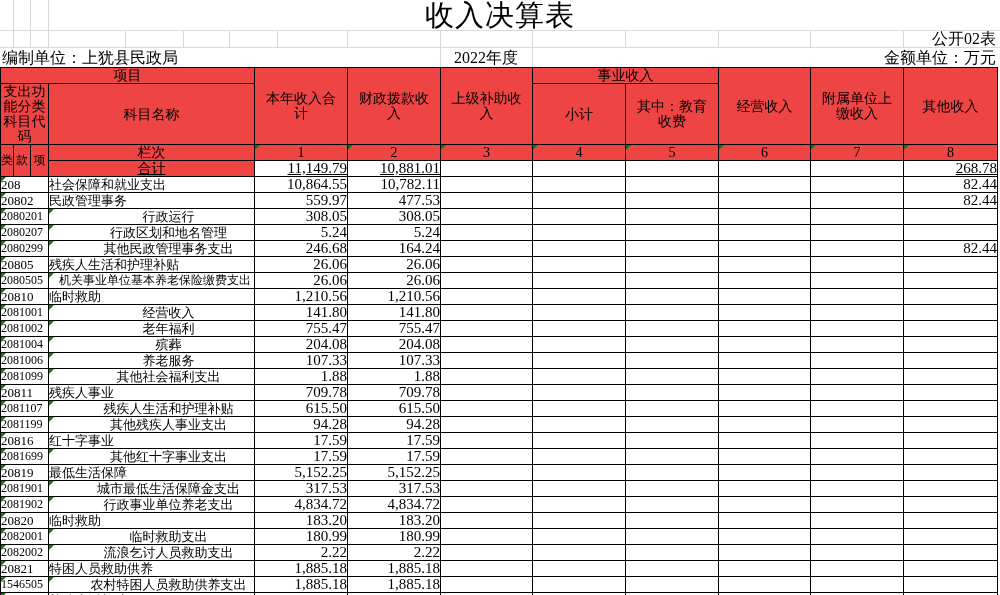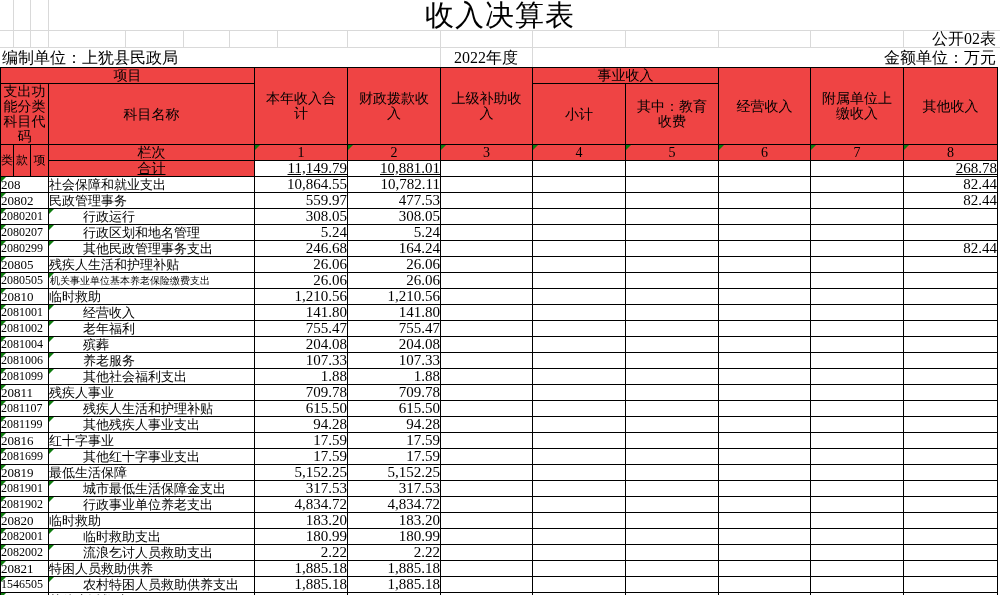--- a/index.html
+++ b/index.html
@@ -33,22 +33,22 @@
   .hd.func{line-height:15px;vertical-align:top;padding:0 2px;}
   .hd.ckx{font-size:12px;padding:0;}
   .hd.num{font-size:14px;}
   tr.hr1{height:16px;}
   tr.hr2{height:47px;}
   tr.hr3{height:14px;}
   tr.hr4{height:15px;text-decoration:underline;}
   td.code{font-size:13px;text-align:left;padding-left:1px;white-space:nowrap;}
   td.code.sm{font-size:12px;}
   td.name{font-size:13px;text-align:left;padding-left:3px;white-space:nowrap;}
-  td.name.ind{padding-left:34px;}
-  td.name.shrink{font-size:10px;padding-left:1px;}
+  td.name.ind{padding-left:34px;text-align:center;}
+  td.name.shrink{font-size:12px;padding-left:10px;}
   td.val{font-size:15px;text-align:right;padding-right:3px;white-space:nowrap;}
   
   .tri::after{
     content:"";position:absolute;left:0;top:0;width:0;height:0;
     border-top:5px solid #0e7c0e;border-right:5px solid transparent;
   }
 </style>
 </head>
 <body>
 

